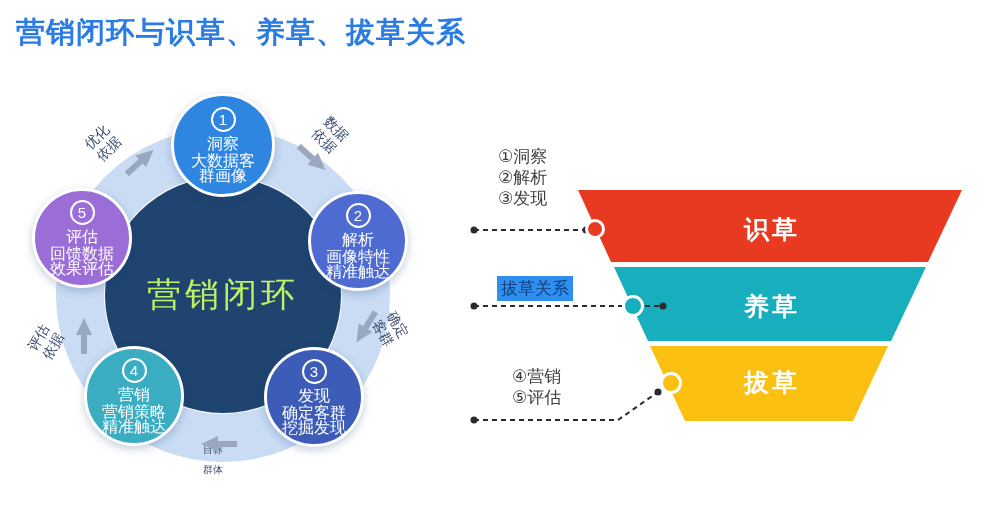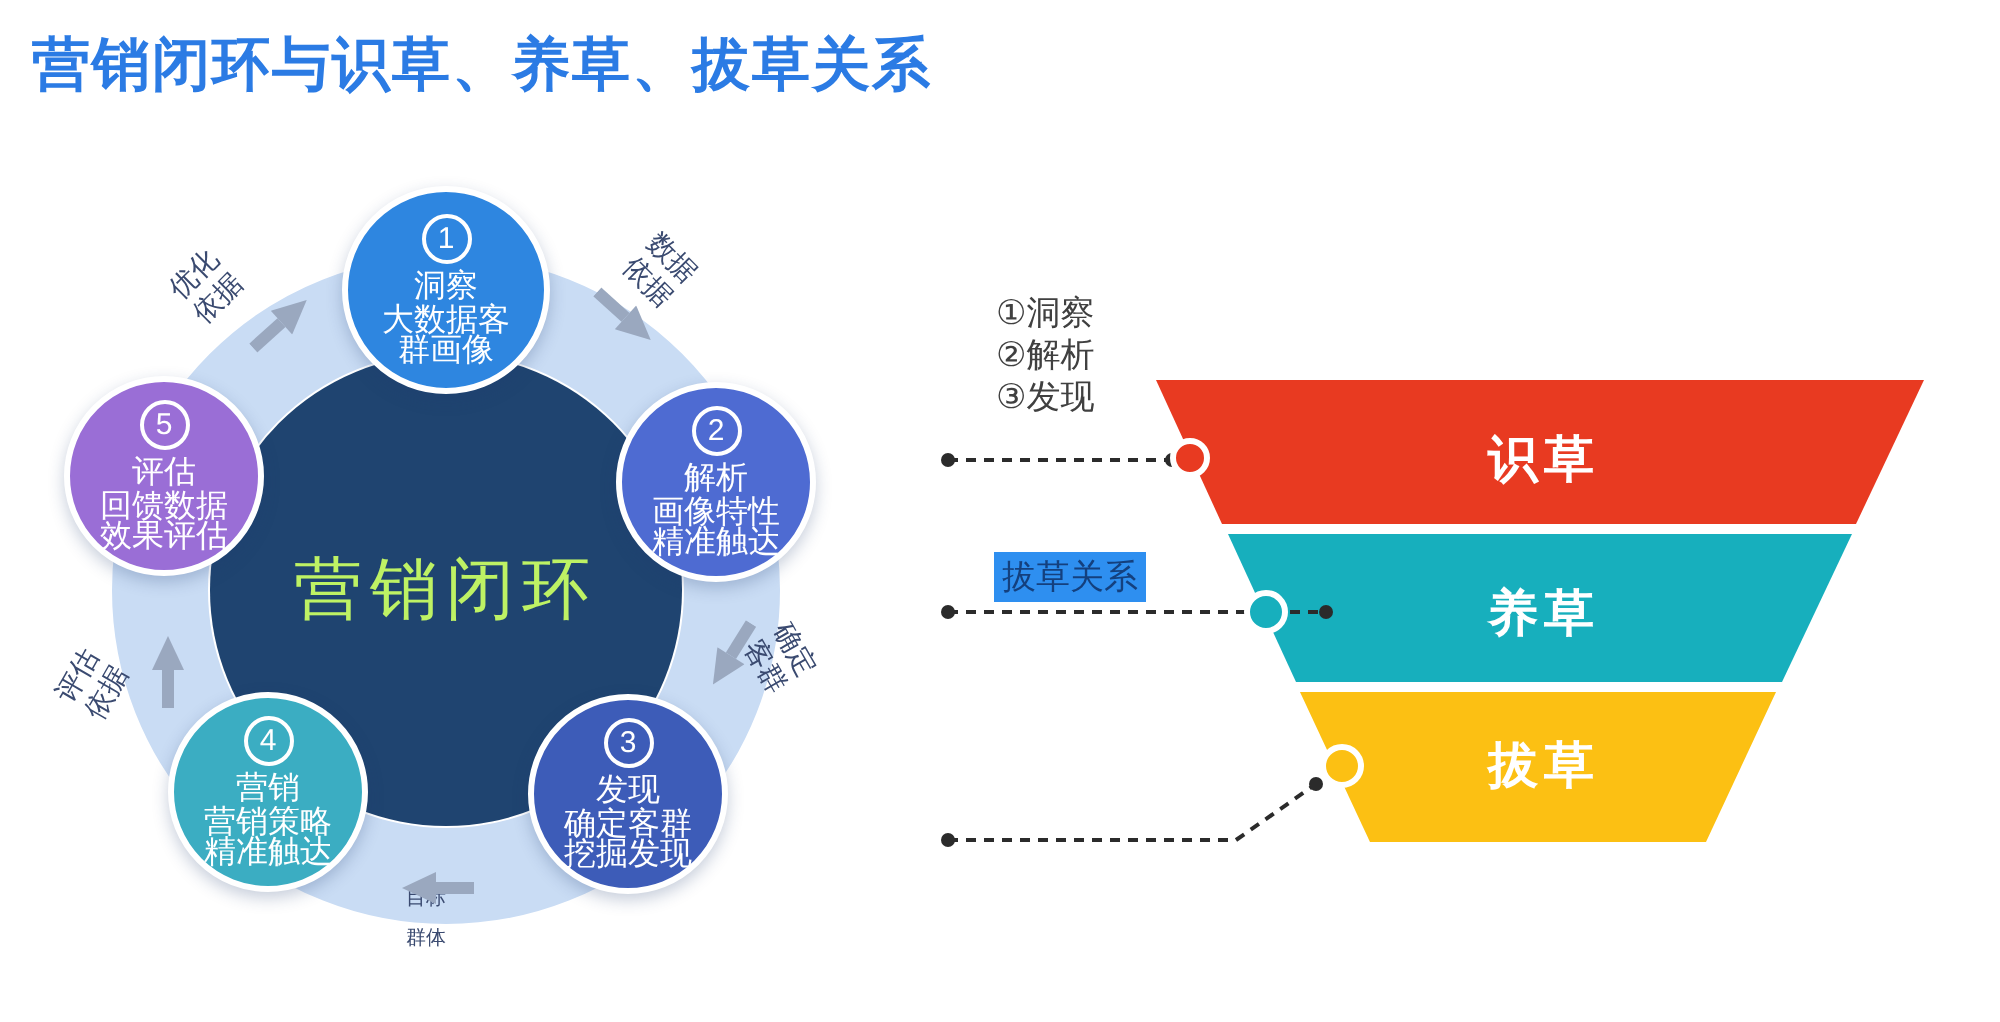--- a/index.html
+++ b/index.html
@@ -170,14 +170,18 @@
   </svg>
 
   <div class="legend" style="left:498px;top:146px;">
     <div>①洞察</div>
     <div>②解析</div>
     <div>③发现</div>
   </div>
 
   <div class="hl">拔草关系</div>
 
+  <div class="legend" style="left:512px;top:366px;">
+    <div>④营销</div>
+    <div>⑤评估</div>
+  </div>
 
 </div>
 
 </body></html>

